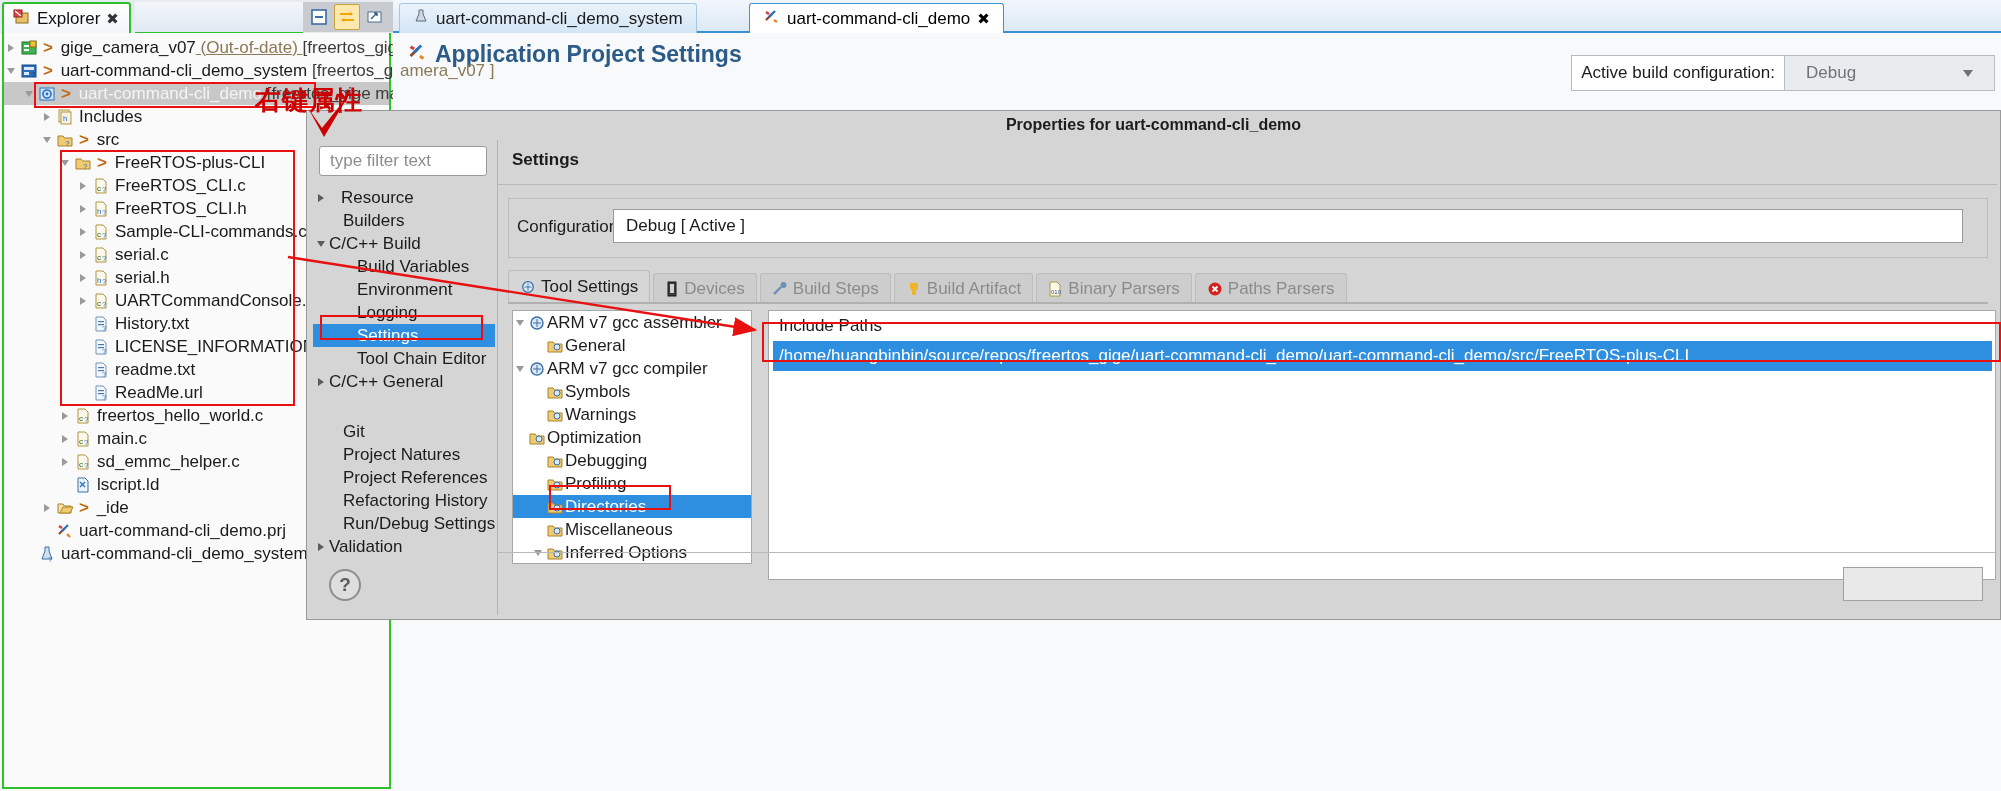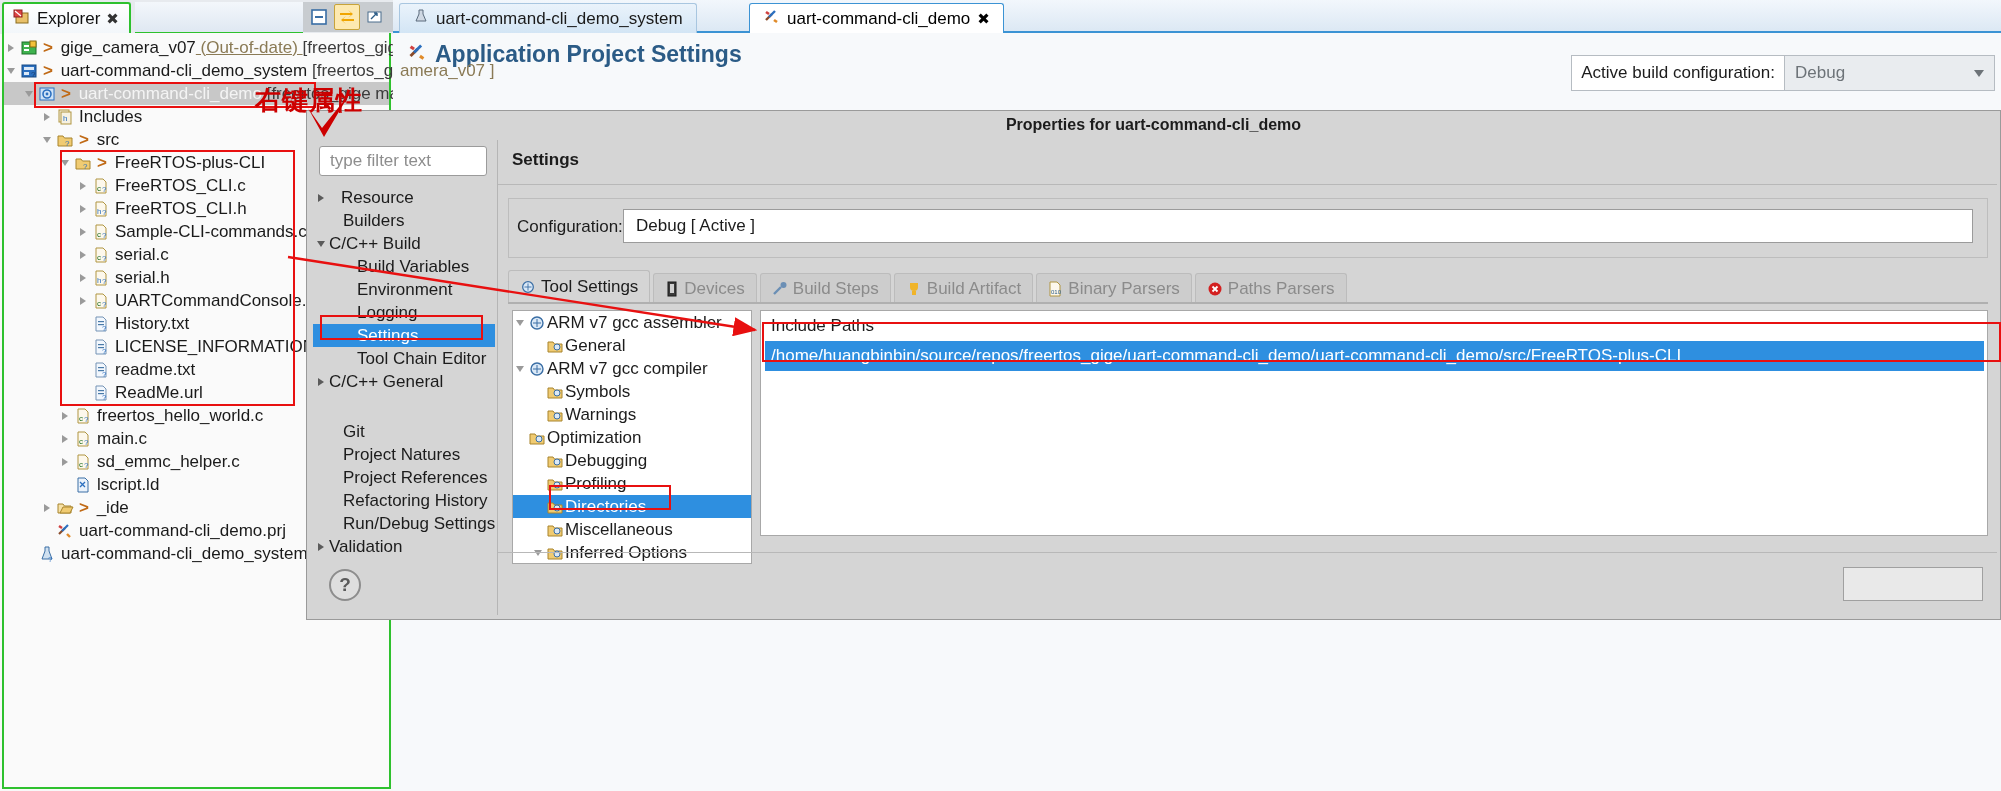--- a/index.html
+++ b/index.html
@@ -102,21 +102,21 @@
     position:absolute; left:14px; top:8px; display:flex; align-items:center; gap:8px;
     font-size: 23px; font-weight: 700; color:#2b5b86;
   }
   #bcfg {
     position:absolute; right: 6px; top: 22px; height: 36px;
     display:flex; align-items:stretch; font-size:17px;
     border:1px solid #b6bcc2; background:#ffffff;
   }
   #bcfg .lb { display:flex; align-items:center; padding:0 9px; color:#1c1c1c; }
   #bcfg .combo {
-    display:flex; align-items:center; gap:30px; padding:0 10px;
+    display:flex; align-items:center; gap:30px; padding:0 21px;
     background:#e9ecef; border-left:1px solid #b6bcc2; color:#6d7378; min-width:210px;
     justify-content:space-between;
   }
   .caret { width:0;height:0;border-top:7px solid #6d7378;border-left:5px solid transparent;border-right:5px solid transparent; }
 
   .sect-head {
     position:absolute; height:28px; display:flex; align-items:center;
     padding-left: 12px; font-size:17px; font-weight:700; color:#2b5b86;
     background: linear-gradient(180deg,#f3f8fd 0%, #e4eef8 100%);
     border:1px solid #cbd9e6;
@@ -158,21 +158,21 @@
     background:#d5d5d5; border-left:1px solid #b5b5b5;
   }
   #settings-h { position:absolute; left:14px; top:10px; font-size:17px; font-weight:700; }
   #hr1 { position:absolute; left:0; top:44px; width:100%; height:1px; background:#b8b8b8; }
   #cfgbar {
     position:absolute; left:10px; top:58px; width:1480px; height:60px;
     border:1px solid #bdbdbd; background:#d5d5d5;
   }
   #cfgbar .lbl2 { position:absolute; left:8px; top:18px; font-size:17px; }
   #cfgcombo {
-    position:absolute; left:114px; top:10px; width:1350px; height:34px;
+    position:absolute; left:104px; top:10px; width:1350px; height:34px;
     background:#ffffff; border:1px solid #9b9b9b;
     display:flex; align-items:center; padding-left:12px; font-size:17px;
   }
   
   #ptabs { position:absolute; left:10px; top:130px; height:33px; display:flex; align-items:flex-end; }
   .ptab {
     height:30px; display:flex; align-items:center; gap:5px; padding:0 11px;
     font-size:17px; color:#8b8b8b; background:#cdcdcd;
     border:1px solid #bcbcbc; border-bottom:none; border-radius:3px 3px 0 0;
     margin-right:3px;
@@ -181,21 +181,21 @@
   #ptab-underline { position:absolute; left:10px; top:162px; width:1480px; height:2px; background:#b0b0b0; }
 
   #toolpane {
     position:absolute; left:14px; top:170px; width:240px; height:254px;
     background:#ffffff; border:1px solid #a8a8a8; overflow:hidden;
   }
   .trow { height:23px; display:flex; align-items:center; font-size:17px; color:#1c1c1c; white-space:nowrap;}
   .trow.sel { background:#2e8fe0; color:#ffffff; }
 
   #rightpane {
-    position:absolute; left:262px; top:170px; width:1228px; height:226px;
+    position:absolute; left:270px; top:170px; width:1228px; height:270px;
     background:#ffffff; border:1px solid #a8a8a8;padding-left:33px;
   }
   #ip-label { position:absolute; left:10px; top:5px; font-size:17px; }
   #ip-list {
     position:absolute; left:4px; top:30px; width:1219px; height:30px;
     background:#2e8fe0;
   }
   #ip-item {
     position:absolute; left:0; top:0; width:100%; height:30px;
     display:flex; align-items:center; padding-left:6px;

